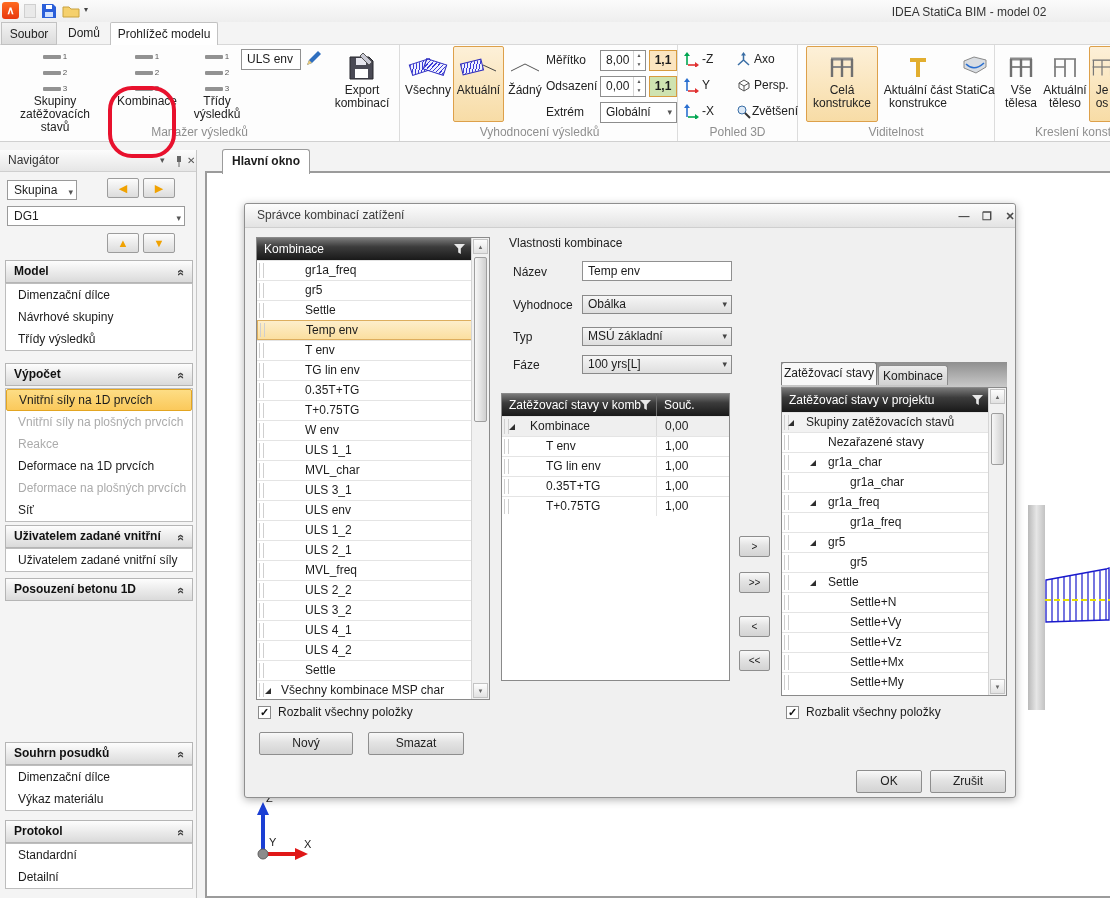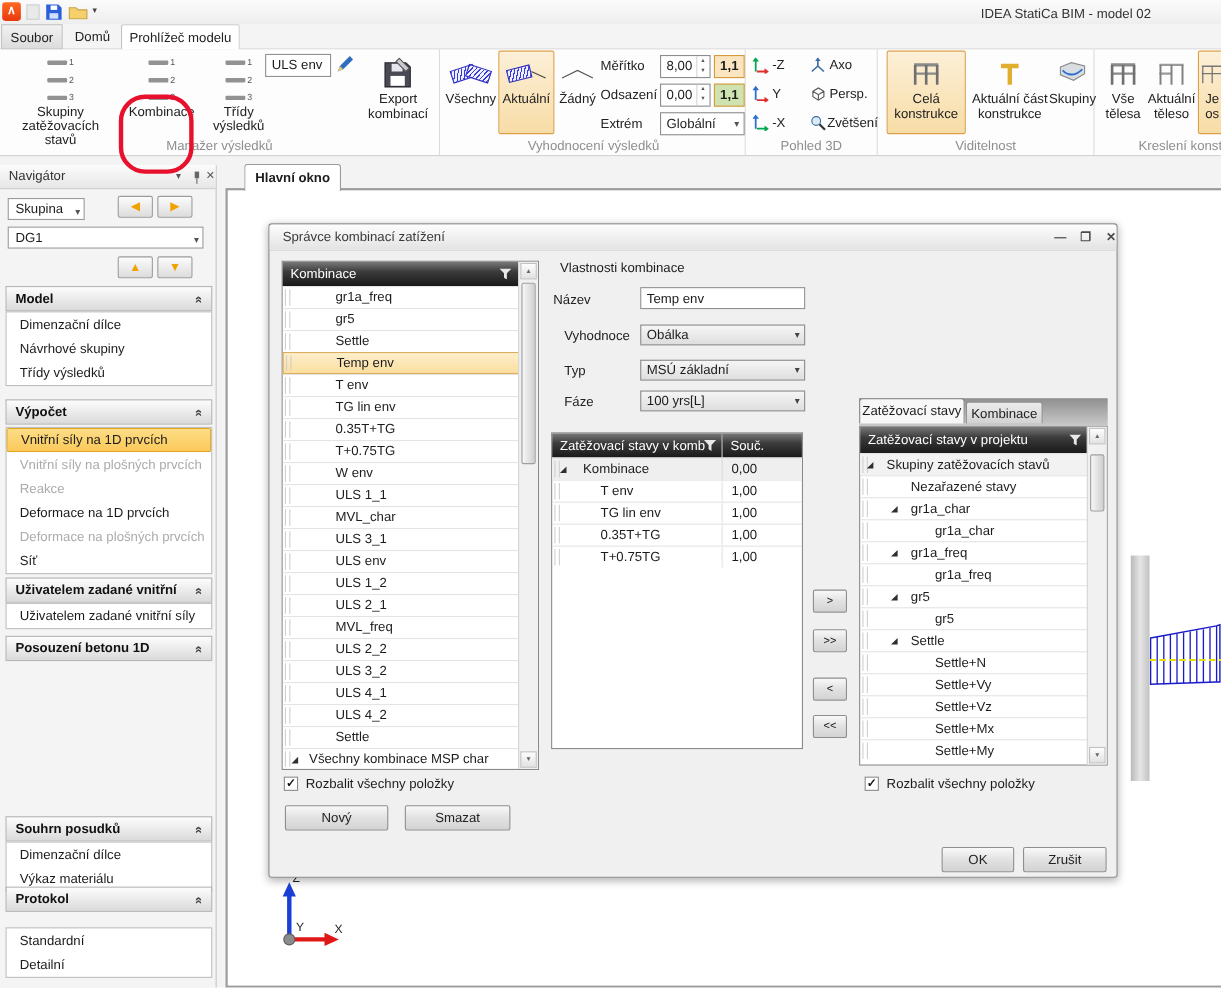--- a/index.html
+++ b/index.html
@@ -273,21 +273,21 @@
           </span>
         <span>Aktuální část konstrukce</span>
       </div>
       <div class="rbtn" style="left:158px;width:38px">
         <span class="ric">
             <svg width="30" height="24">
               <path d="M4 6 L14 2 L26 5 L26 12 L16 18 L4 13 Z" fill="#d9dde2" stroke="#8a8a8a"></path>
               <path d="M6 9 Q14 17 24 8" stroke="#2a6fd0" fill="none" stroke-width="1.6"></path>
             </svg>
           </span>
-        <span>Skupiny</span>
+        <span>StatiCa</span>
       </div>
       <div class="glabel">Viditelnost</div>
     </div>
 
     <div class="rgroup" style="left:995px;width:115px;border-right:0">
       <div class="rbtn" style="left:6px;width:40px">
         <span class="ric">
             <svg width="28" height="26" viewBox="0 0 28 26">
               <path d="M3 5 H25" stroke="#8a8a8a" stroke-width="3"></path>
               <path d="M3 13 H25" stroke="#8a8a8a" stroke-width="2"></path>
@@ -361,21 +361,21 @@
     </div>
 
     <div class="sect-h" style="top:428px"><span>Posouzení betonu 1D</span><span class="chev">«</span></div>
 
     <div class="sect-h" style="top:592px"><span>Souhrn posudků</span><span class="chev">«</span></div>
     <div class="sect-box" style="top:615px">
       <div class="nav-item">Dimenzační dílce</div>
       <div class="nav-item">Výkaz materiálu</div>
     </div>
 
-    <div class="sect-h" style="top:656px"><span>Protokol</span><span class="chev">«</span></div>
+    <div class="sect-h" style="top:670px"><span>Protokol</span><span class="chev">«</span></div>
     <div class="sect-box" style="top:693px">
       <div class="nav-item">Standardní</div>
       <div class="nav-item">Detailní</div>
     </div>
   </div>
 
   <div id="main-tab">Hlavní okno</div>
   <div id="mainframe"></div>
 
   <div id="column-strip"></div>
@@ -495,21 +495,21 @@
         <div class="sbbtn" style="bottom:1px">▼</div>
       </div>
     </div>
 
     <div class="cb checked" style="left:13px;top:502px"></div>
     <div class="cblab" style="left:33px;top:501px">Rozbalit všechny položky</div>
     <div class="wbtn" style="left:14px;top:528px;width:94px;height:23px;line-height:21px">Nový</div>
     <div class="wbtn" style="left:123px;top:528px;width:96px;height:23px;line-height:21px">Smazat</div>
 
     <div class="abs" style="left:264px;top:32px;font-weight:normal">Vlastnosti kombinace</div>
-    <div class="plabel" style="left:258px;top:59px">Název</div>
+    <div class="plabel" style="left:268px;top:59px">Název</div>
     <div class="editbox" style="left:337px;top:57px;width:150px;height:20px">Temp env</div>
     <div class="plabel" style="left:268px;top:92px">Vyhodnoce</div>
     <div class="pdd" style="left:337px;top:91px"><span>Obálka</span><span class="car">▾</span></div>
     <div class="plabel" style="left:268px;top:124px">Typ</div>
     <div class="pdd" style="left:337px;top:123px"><span>MSÚ základní</span><span class="car">▾</span></div>
     <div class="plabel" style="left:268px;top:152px">Fáze</div>
     <div class="pdd" style="left:337px;top:151px"><span>100 yrs[L]</span><span class="car">▾</span></div>
 
     <div class="panelbox" style="left:256px;top:189px;width:229px;height:288px">
       <div class="darkhdr" style="position:absolute;left:0;top:0;width:154px;height:22px">

